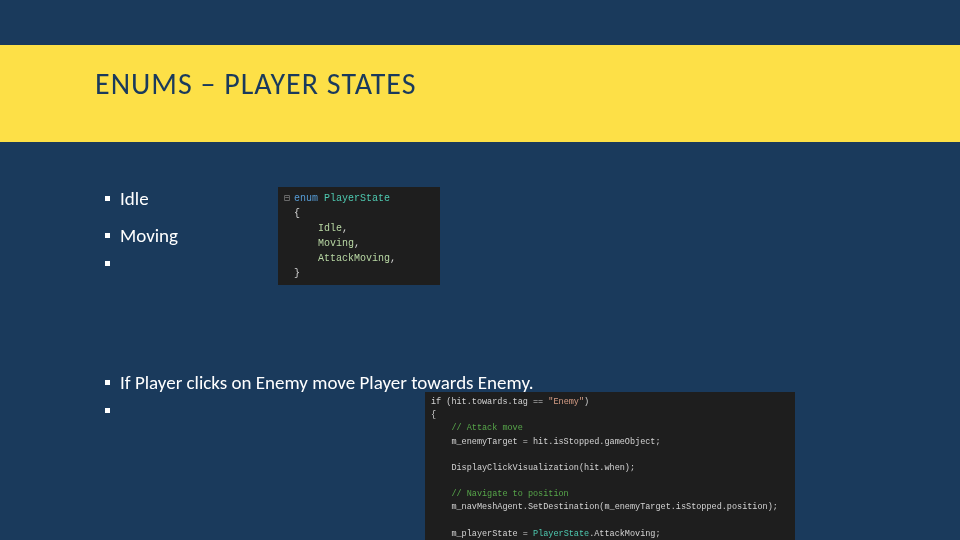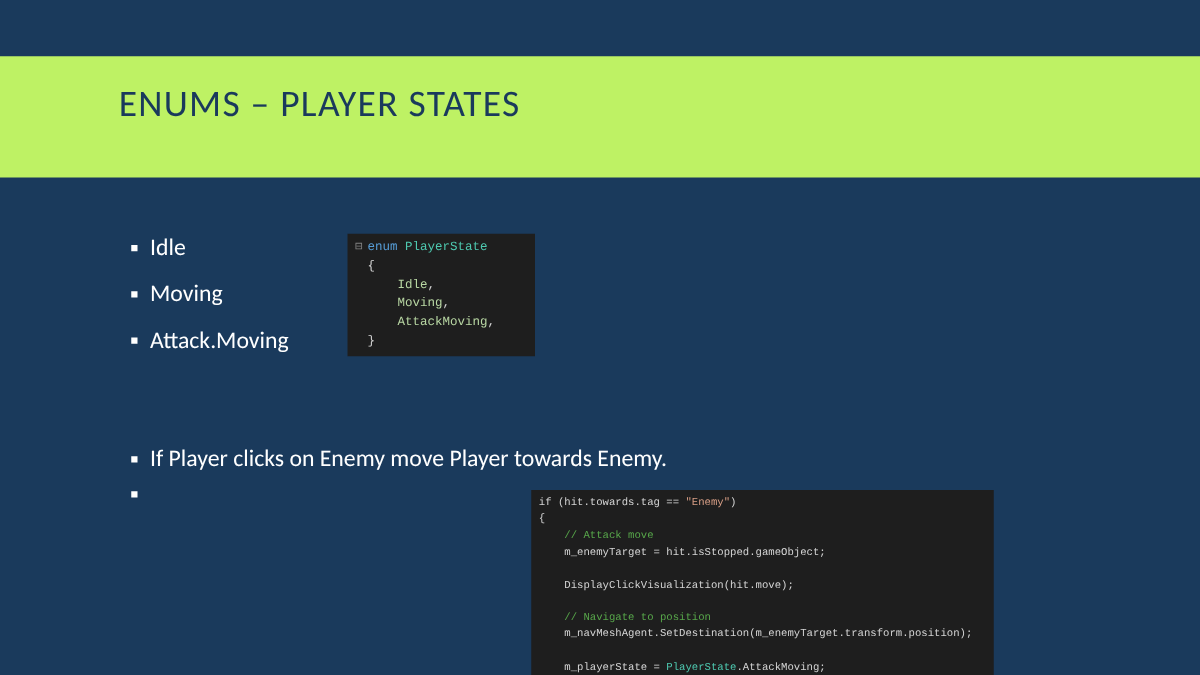--- a/index.html
+++ b/index.html
@@ -4,21 +4,21 @@
 <style>
   * { margin: 0; padding: 0; box-sizing: border-box; }
   html, body { width: 960px; height: 540px; overflow: hidden; }
   body {
     background: #1a3a5c;
     font-family: "Segoe UI", "Calibri", sans-serif;
     color: #fff;
     position: relative;
   }
   .title-band {
-    background: #bef264;
+    background: #fde047;
     position: absolute;
     top: 45px;
     left: 0;
     right: 0;
     padding: 20px 0 40px 95px;
   }
   .title-band h1 {
     font-size: 30px;
     font-weight: 400;
     letter-spacing: 1px;
@@ -48,40 +48,40 @@
     display: inline-block;
     margin-right: 10px;
     border-radius: 0;
   }
   .bullet-text {
     font-size: 19px;
     color: #fff;
   }
   .bullets-lower {
     position: absolute;
-    top: 169px;
+    top: 184px;
     left: 105px;
   }
   .bullets-lower .bullet-row {
     margin-bottom: 14px;
   }
   .code-box {
     position: absolute;
     background: #1e1e1e;
     font-family: Consolas, "Courier New", monospace;
     font-size: 10px;
     line-height: 1.5;
     color: #d4d4d4;
     padding: 4px 8px 4px 6px;
     white-space: pre;
   }
   .code-box-1 {
     top: 0px;
     left: 278px;
-    width: 150px;
+    width: 162px;
   }
   .code-box-2 {
     top: 205px;
     left: 425px;
     font-size: 8.5px;
     line-height: 1.55;
     width: 370px;
   }
   .kw   { color: #569cd6; }
   .type { color: #4ec9b0; }
@@ -103,21 +103,20 @@
     <div class="bullet-row">
       <span class="bullet-dot"></span>
       <span class="bullet-text">Idle</span>
     </div>
     <div class="bullet-row">
       <span class="bullet-dot"></span>
       <span class="bullet-text">Moving</span>
     </div>
     <div class="bullet-row">
       <span class="bullet-dot"></span>
-      <span class="bullet-text">Attack.Moving</span>
     </div>
   </div>
 
   <div class="code-box code-box-1"><span class="gut">⊟</span><span class="kw">enum</span> <span class="type">PlayerState</span>
 <span class="gut"> </span>{
 <span class="gut"> </span>    <span class="enumv">Idle</span>,
 <span class="gut"> </span>    <span class="enumv">Moving</span>,
 <span class="gut"> </span>    <span class="enumv">AttackMoving</span>,
 <span class="gut"> </span>}</div>
 
@@ -129,24 +128,24 @@
     <div class="bullet-row">
       <span class="bullet-dot"></span>
     </div>
   </div>
 
   <div class="code-box code-box-2"><span>if (hit.towards.tag == </span><span class="str">"Enemy"</span><span>)</span>
 <span>{</span>
     <span class="cmt">// Attack move</span>
     <span>m_enemyTarget = hit.isStopped.gameObject;</span>
 
-    <span>DisplayClickVisualization(hit.move);</span>
+    <span>DisplayClickVisualization(hit.when);</span>
 
     <span class="cmt">// Navigate to position</span>
-    <span>m_navMeshAgent.SetDestination(m_enemyTarget.transform.position);</span>
+    <span>m_navMeshAgent.SetDestination(m_enemyTarget.isStopped.position);</span>
 
     <span>m_playerState = </span><span class="type">PlayerState</span><span>.AttackMoving;</span>
 
     <span>m_navMeshAgent.isStopped = </span><span class="kw">false</span><span>;</span>
 
     
 </div>
 
 </div>
 

